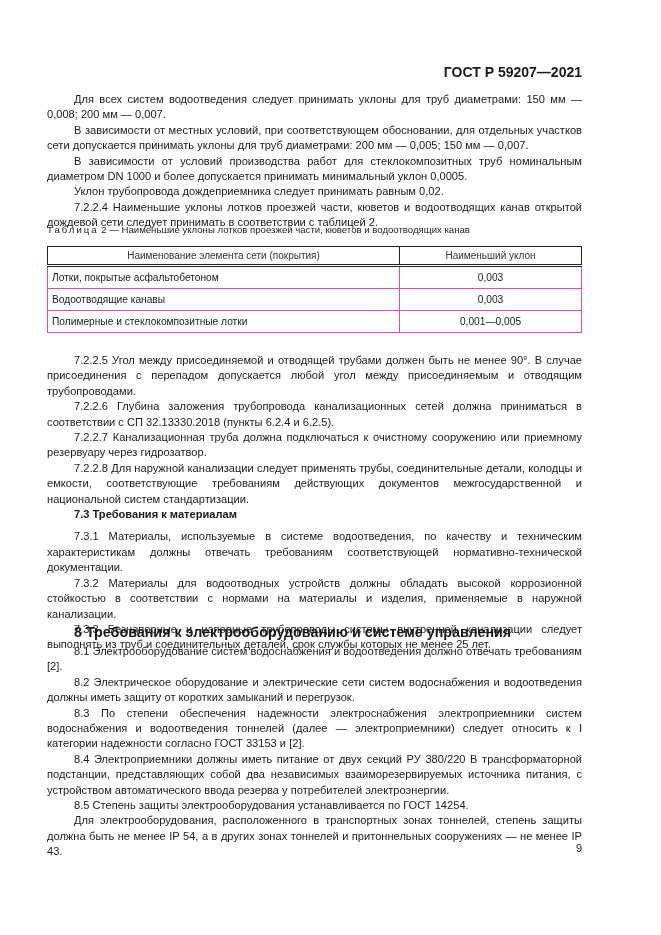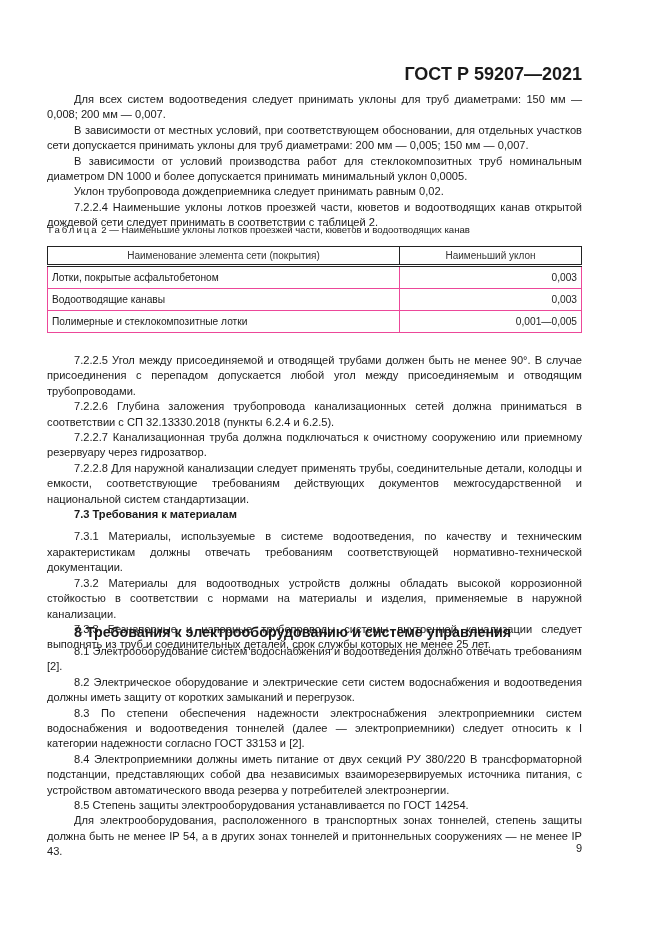--- a/index.html
+++ b/index.html
@@ -1,27 +1,27 @@
 <!DOCTYPE html>
 <html><head>
 <meta charset="utf-8">
 <style>
   html, body { margin: 0; padding: 0; background: #ffffff; }
   body { width: 661px; height: 935px; position: relative; overflow: hidden;
          font-family: "Liberation Sans", sans-serif; color: #1a1a1a; }
   .page { position: absolute; left: 0; top: 0; width: 661px; height: 935px; }
-  .header-code { position: absolute; right: 79px; top: 64px; font-weight: bold; font-size: 18px; }
+  .header-code { position: absolute; right: 79px; top: 64px; font-weight: bold; font-size: 14px; }
   .body { position: absolute; left: 47px; width: 535px; font-size: 11.1px; line-height: 15.4px; text-align: justify; }
   .p { margin: 0; text-indent: 27px; }
   .caption { position: absolute; left: 47px; top: 224px; font-size: 9.6px; width: 560px; }
   .caption .spaced { letter-spacing: 2px; }
   table.t2 { position: absolute; left: 47px; top: 246px; width: 535px; border-collapse: collapse; font-size: 10.2px; }
   table.t2 th { font-weight: normal; font-size: 10px; color: #333; height: 17px; border: 1px solid #222; border-bottom: 3px double #222; padding: 0 4px; }
   table.t2 td { height: 21px; border: 1px solid #ec4899; padding: 0 4px; }
-  table.t2 td.num { text-align: right; }
+  table.t2 td.num { text-align: center; }
   table.t2 th.c1, table.t2 td.c1 { width: 343px; }
   .h3 { font-weight: bold; text-indent: 27px; margin: 0; }
   .h2 { position: absolute; left: 74px; top: 624px; font-weight: bold; font-size: 14.3px; }
   .pageno { position: absolute; left: 576px; top: 842px; font-size: 11px; }
 </style>
 </head>
 <body>
 
 <div class="page">
 

